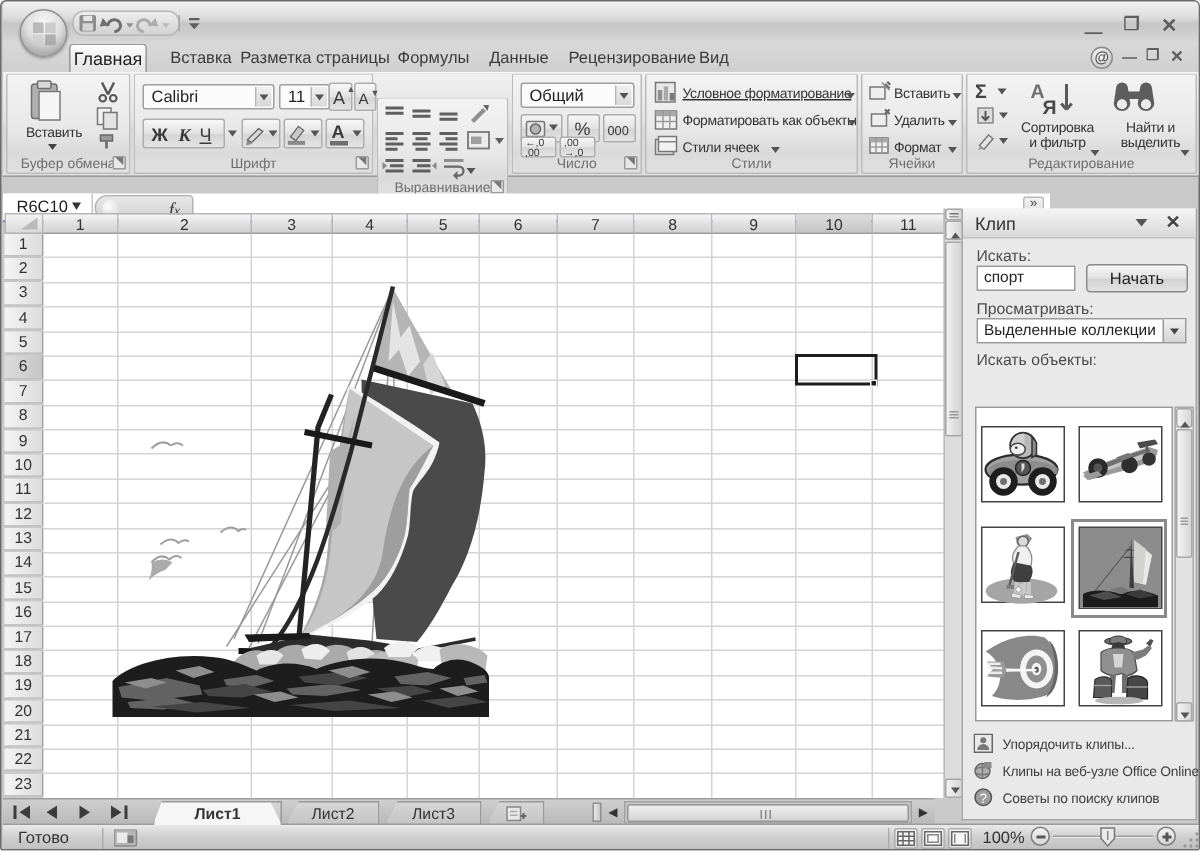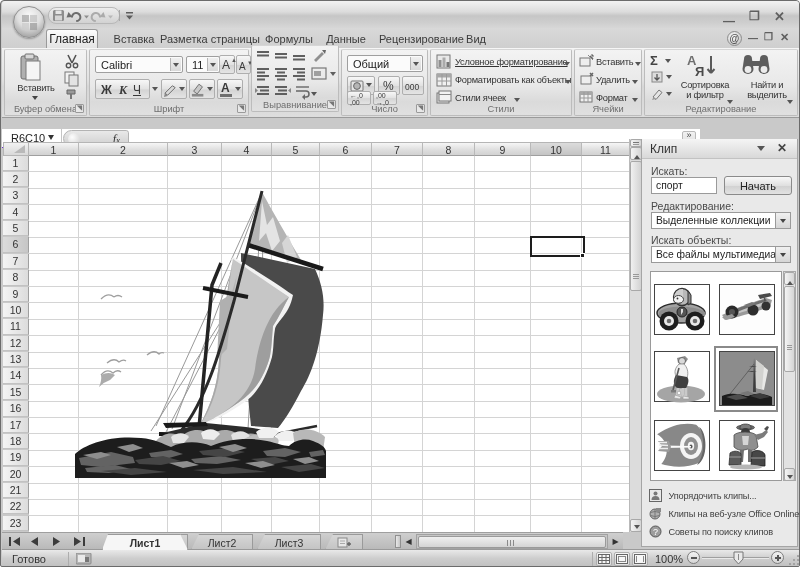--- a/index.html
+++ b/index.html
@@ -207,21 +207,21 @@
   </div>
   <div class="sbtn" style="left:127px;top:29px;width:26px;height:20px;">
     <span class="dk" style="position:absolute;left:3px;top:1px;font-size:12px;font-weight:bold;">А</span>
     <span style="position:absolute;left:2px;top:14px;width:12px;height:3px;background:#6e6e6e;"></span>
     <span style="position:absolute;left:17px;top:7px;border:3px solid transparent;border-top:4px solid #555;"></span>
   </div>
   <div class="rlabel">Шрифт</div>
   <div class="launch">◥</div>
 </div>
 
-<div class="rgroup" style="left:250px;top:44px;width:88px;">
+<div class="rgroup" style="left:250px;top:64px;width:88px;">
   <svg width="84" height="52" viewBox="0 0 84 52" style="position:absolute;left:2px;top:2px;">
     <g fill="#5f5f5f">
 
       <g>
             <rect x="3" y="3" width="12" height="2"></rect>
             <rect x="3" y="6.5" width="12" height="2"></rect>
           </g>
       <g>
             <rect x="21" y="5" width="12" height="2"></rect>
             <rect x="21" y="8.5" width="12" height="2"></rect>
@@ -676,34 +676,28 @@
   <div style="position:absolute;left:0;top:0;width:100%;height:20px;background:linear-gradient(#f5f5f5,#d8d8d8);border-bottom:1px solid #c2c2c2;">
     <span style="position:absolute;left:8px;top:3px;font-size:12px;color:#333;">Клип</span>
     <span style="position:absolute;right:32px;top:7px;border:4px solid transparent;border-top:5px solid #555;"></span>
     <span style="position:absolute;right:10px;top:2px;font-size:12px;color:#444;font-weight:bold;">✕</span>
   </div>
   <div class="lbl" style="top:26px;">Искать:</div>
   <div class="inputbx" style="left:9px;top:38px;width:66px;height:17px;">
         <span style="position:absolute;left:4px;top:2px;">спорт</span>
       </div>
   <div style="position:absolute;left:82px;top:37px;width:68px;height:19px;background:linear-gradient(#f8f8f8,#e0e0e0 50%,#d2d2d2 55%,#e2e2e2);border:1px solid #8a8a8a;border-radius:3px;text-align:center;font-size:11px;color:#222;line-height:18px;">Начать</div>
-  <div class="lbl" style="top:61px;">Редактирование:</div>
+  <div class="lbl" style="top:61px;">Просматривать:</div>
   <div class="inputbx" style="left:9px;top:73px;width:140px;height:17px;">
         <span style="position:absolute;left:4px;top:2px;">Выделенные коллекции</span>
     <span style="position:absolute;right:0px;top:0px;width:15px;height:15px;background:linear-gradient(#f0f0f0,#d5d5d5);border-left:1px solid #9a9a9a;">
           <span style="position:absolute;left:4px;top:6px;border:3.5px solid transparent;border-top:4.5px solid #444;"></span>
         </span>
       </div>
   <div class="lbl" style="top:95px;">Искать объекты:</div>
-  <div class="inputbx" style="left:9px;top:107px;width:140px;height:17px;">
-        <span style="position:absolute;left:4px;top:2px;">Все файлы мультимедиа</span>
-    <span style="position:absolute;right:0px;top:0px;width:15px;height:15px;background:linear-gradient(#f0f0f0,#d5d5d5);border-left:1px solid #9a9a9a;">
-          <span style="position:absolute;left:4px;top:6px;border:3.5px solid transparent;border-top:4.5px solid #444;"></span>
-        </span>
-      </div>
   <div id="thumbbox">
 
   <div class="thumb" style="left:3px;top:12px;">
     <svg width="54" height="49" viewBox="0 0 54 49">
       <ellipse cx="26" cy="28" rx="24" ry="10" fill="#a2a2a2" stroke="#2c2c2c" stroke-width="1.5"></ellipse>
       <path d="M4 27 C10 20 40 20 50 27 L50 31 L4 31 Z" fill="#8d8d8d"></path>
       <circle cx="14" cy="36" r="9.5" fill="#1e1e1e"></circle>
       <circle cx="14" cy="36" r="5" fill="#e9e9e9"></circle>
       <circle cx="14" cy="36" r="2.3" fill="#6e6e6e"></circle>
       <circle cx="40" cy="36" r="9.5" fill="#1e1e1e"></circle>

